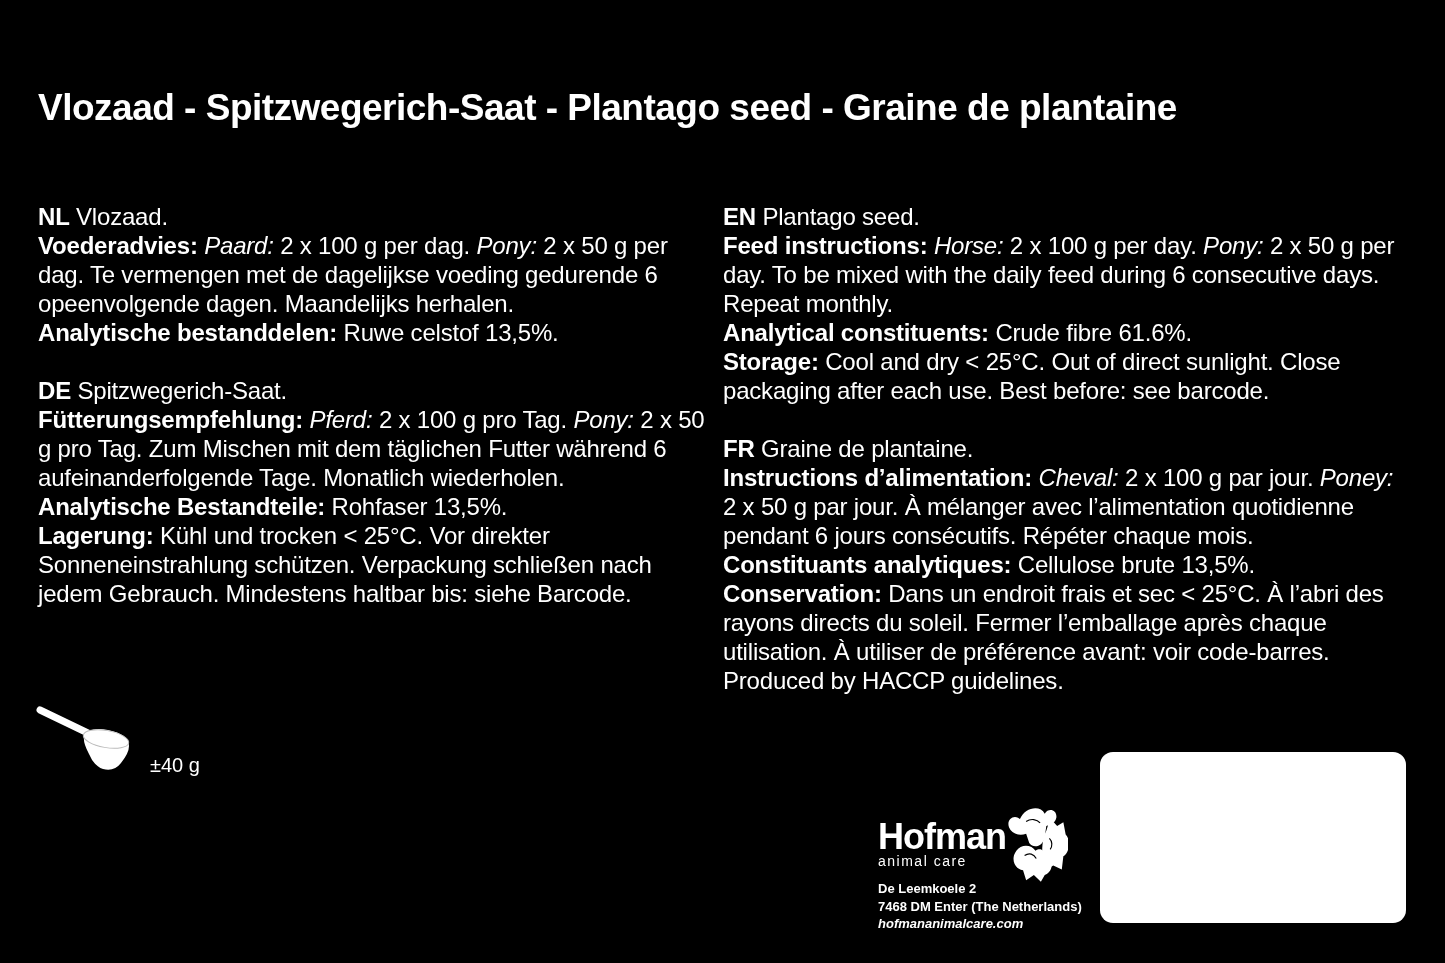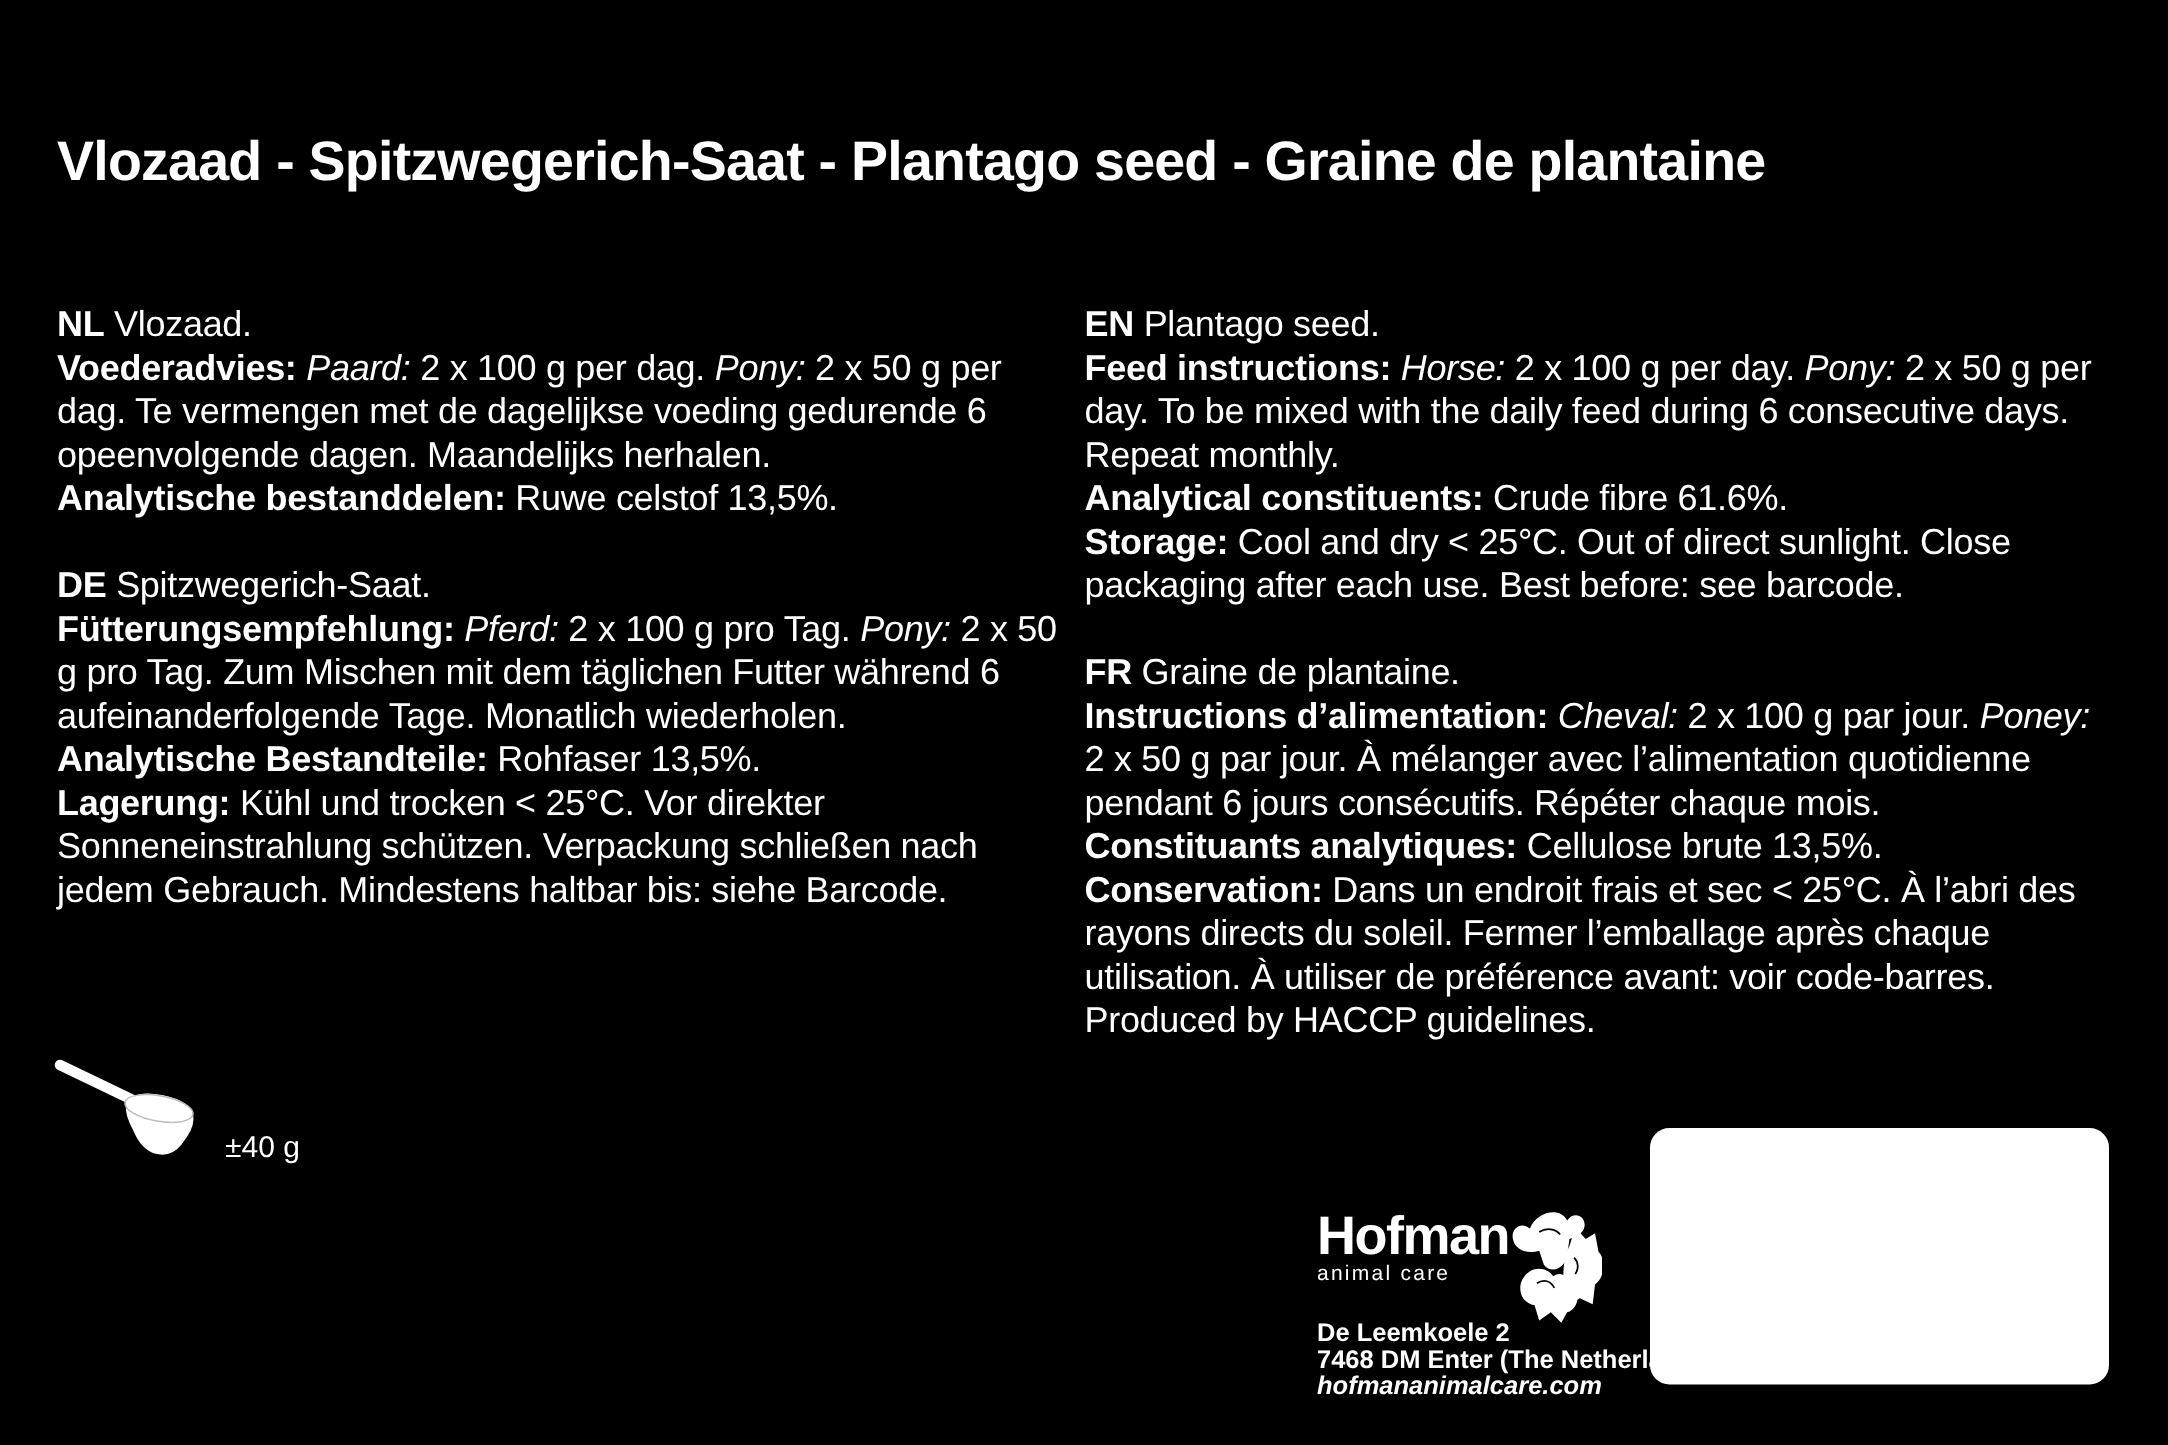--- a/index.html
+++ b/index.html
@@ -49,33 +49,34 @@
   .scoop-svg { display: block; }
   .scoop-label { font-size: 20px; margin-left: 10px; margin-top: 18px; }
 
   .brand-text { position: absolute; left: 878px; top: 806px; }
   .brand-name {
     font-size: 36px;
     font-weight: bold;
     letter-spacing: -1px;
     line-height: 36px;
     white-space: nowrap;
+    margin-top: 13px;
   }
   .brand-tagline {
     font-size: 14px;
     letter-spacing: 1.5px;
     text-align: left;
     margin-top: -2px;
   }
   .brand-mark { position: absolute; left: 1006px; top: 798px; }
 
   .address {
     position: absolute;
     left: 878px; top: 880px;
-    font-size: 17px;
+    font-size: 13px;
     font-weight: bold;
     line-height: 17.5px;
   }
   .address .site { font-style: italic; }
 
   .barcode-box {
     position: absolute;
     left: 1100px; top: 752px;
     width: 306px; height: 171px;
     background: #fff;

